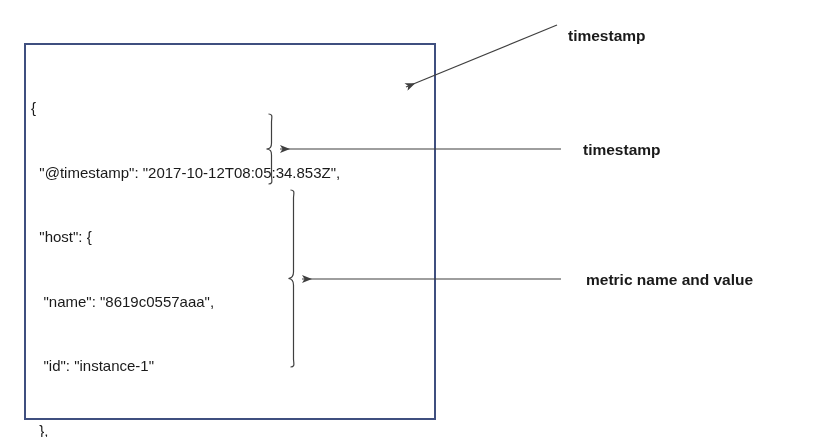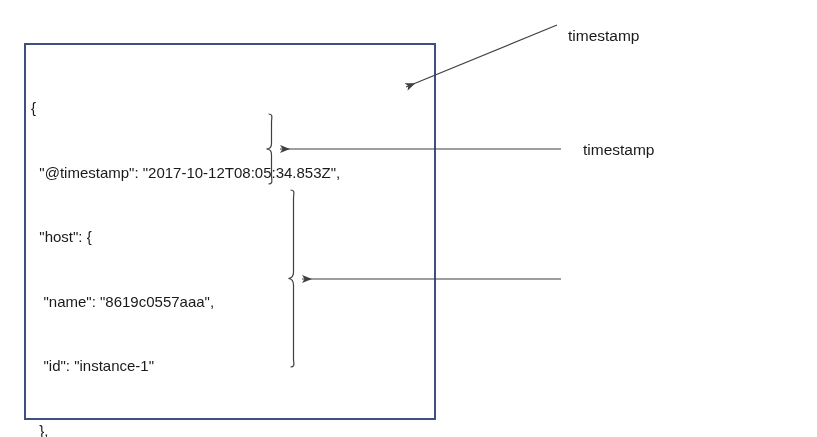--- a/index.html
+++ b/index.html
@@ -49,20 +49,21 @@
     white-space: pre;
   }
 
   
   .anno-label {
     position: absolute;
     font-family: "Liberation Sans", "DejaVu Sans", sans-serif;
     font-size: 15.5px;
     color: #1a1a1a;
     white-space: nowrap;
+    font-weight: bold;
   }
   #label-timestamp { left: 568px; top: 27px; }
   #label-dimensions { left: 583px; top: 141px; }
   #label-metric { left: 586px; top: 271px; }
 
   
   #overlay {
     position: absolute;
     left: 0;
     top: 0;
@@ -134,14 +135,15 @@
 
     <g>
       <line x1="561" y1="279" x2="302" y2="279" stroke="#3f3f3f" stroke-width="1.2" marker-end="url(#arrowhead)"></line>
     </g>
   </svg>
 
   <div class="anno-label" id="label-timestamp">timestamp</div>
 
   <div class="anno-label" id="label-dimensions">timestamp</div>
 
+  <div class="anno-label" id="label-metric">metric name and value</div>
 
 </div>
 
 </body></html>

